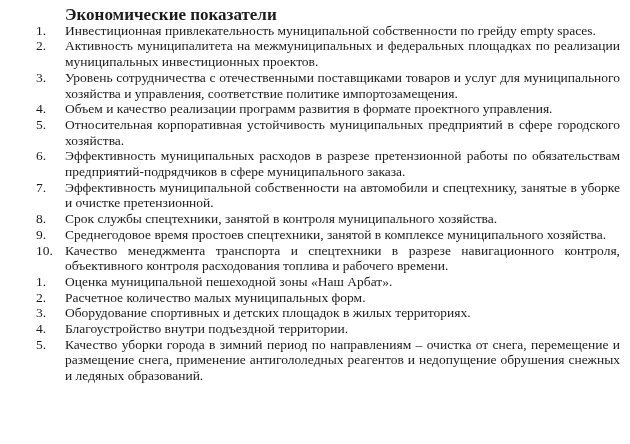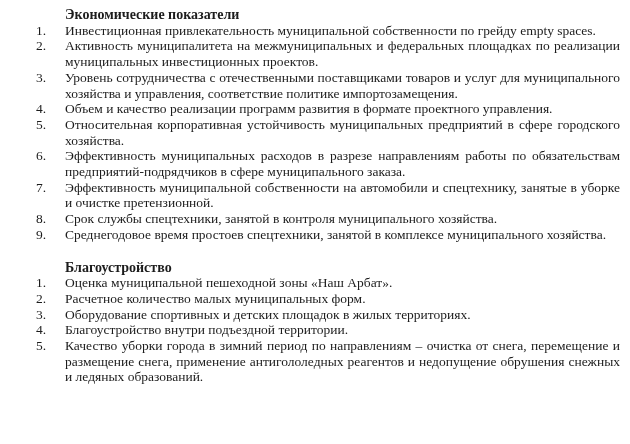--- a/index.html
+++ b/index.html
@@ -19,21 +19,21 @@
   .doc {
     box-sizing: border-box;
     width: 630px;
     padding: 7px 10px 0 36px;
   }
   .doc-inner {
     width: 584px; 
   }
   .section-heading {
     margin: 0 0 0 29px;
-    font-size: 14px;
+    font-size: 17px;
     font-weight: bold;
     line-height: 15.7px;
   }
   .section-heading.second {
     margin-top: 17px;
   }
   ol.num-list {
     margin: 0;
     padding: 0;
     list-style: none;
@@ -74,37 +74,40 @@
       <li>
         <span class="num">4.</span>
         <span class="txt">Объем и качество реализации программ развития в формате проектного управления.</span>
       </li>
       <li>
         <span class="num">5.</span>
         <span class="txt">Относительная корпоративная устойчивость муниципальных предприятий в сфере городского хозяйства.</span>
       </li>
       <li>
         <span class="num">6.</span>
-        <span class="txt">Эффективность муниципальных расходов в разрезе направлениям работы по обязательствам предприятий-подрядчиков в сфере муниципального заказа.</span>
+        <span class="txt">Эффективность муниципальных расходов в разрезе претензионной работы по обязательствам предприятий-подрядчиков в сфере муниципального заказа.</span>
       </li>
       <li>
         <span class="num">7.</span>
         <span class="txt">Эффективность муниципальной собственности на автомобили и спецтехнику, занятые в уборке и очистке претензионной.</span>
       </li>
       <li>
         <span class="num">8.</span>
         <span class="txt">Срок службы спецтехники, занятой в контроля муниципального хозяйства.</span>
       </li>
       <li>
         <span class="num">9.</span>
         <span class="txt">Среднегодовое время простоев спецтехники, занятой в комплексе муниципального хозяйства.</span>
       </li>
+      <li>
+        <span class="num">10.</span>
+        <span class="txt">Качество менеджмента транспорта и спецтехники в разрезе навигационного контроля, объективного контроля расходования топлива и рабочего времени.</span>
+      </li>
     </ol>
 
-    <h1 class="section-heading second">Благоустройство</h1>
 
     <ol class="num-list">
       <li>
         <span class="num">1.</span>
         <span class="txt">Оценка муниципальной пешеходной зоны «Наш Арбат».</span>
       </li>
       <li>
         <span class="num">2.</span>
         <span class="txt">Расчетное количество малых муниципальных форм.</span>
       </li>

